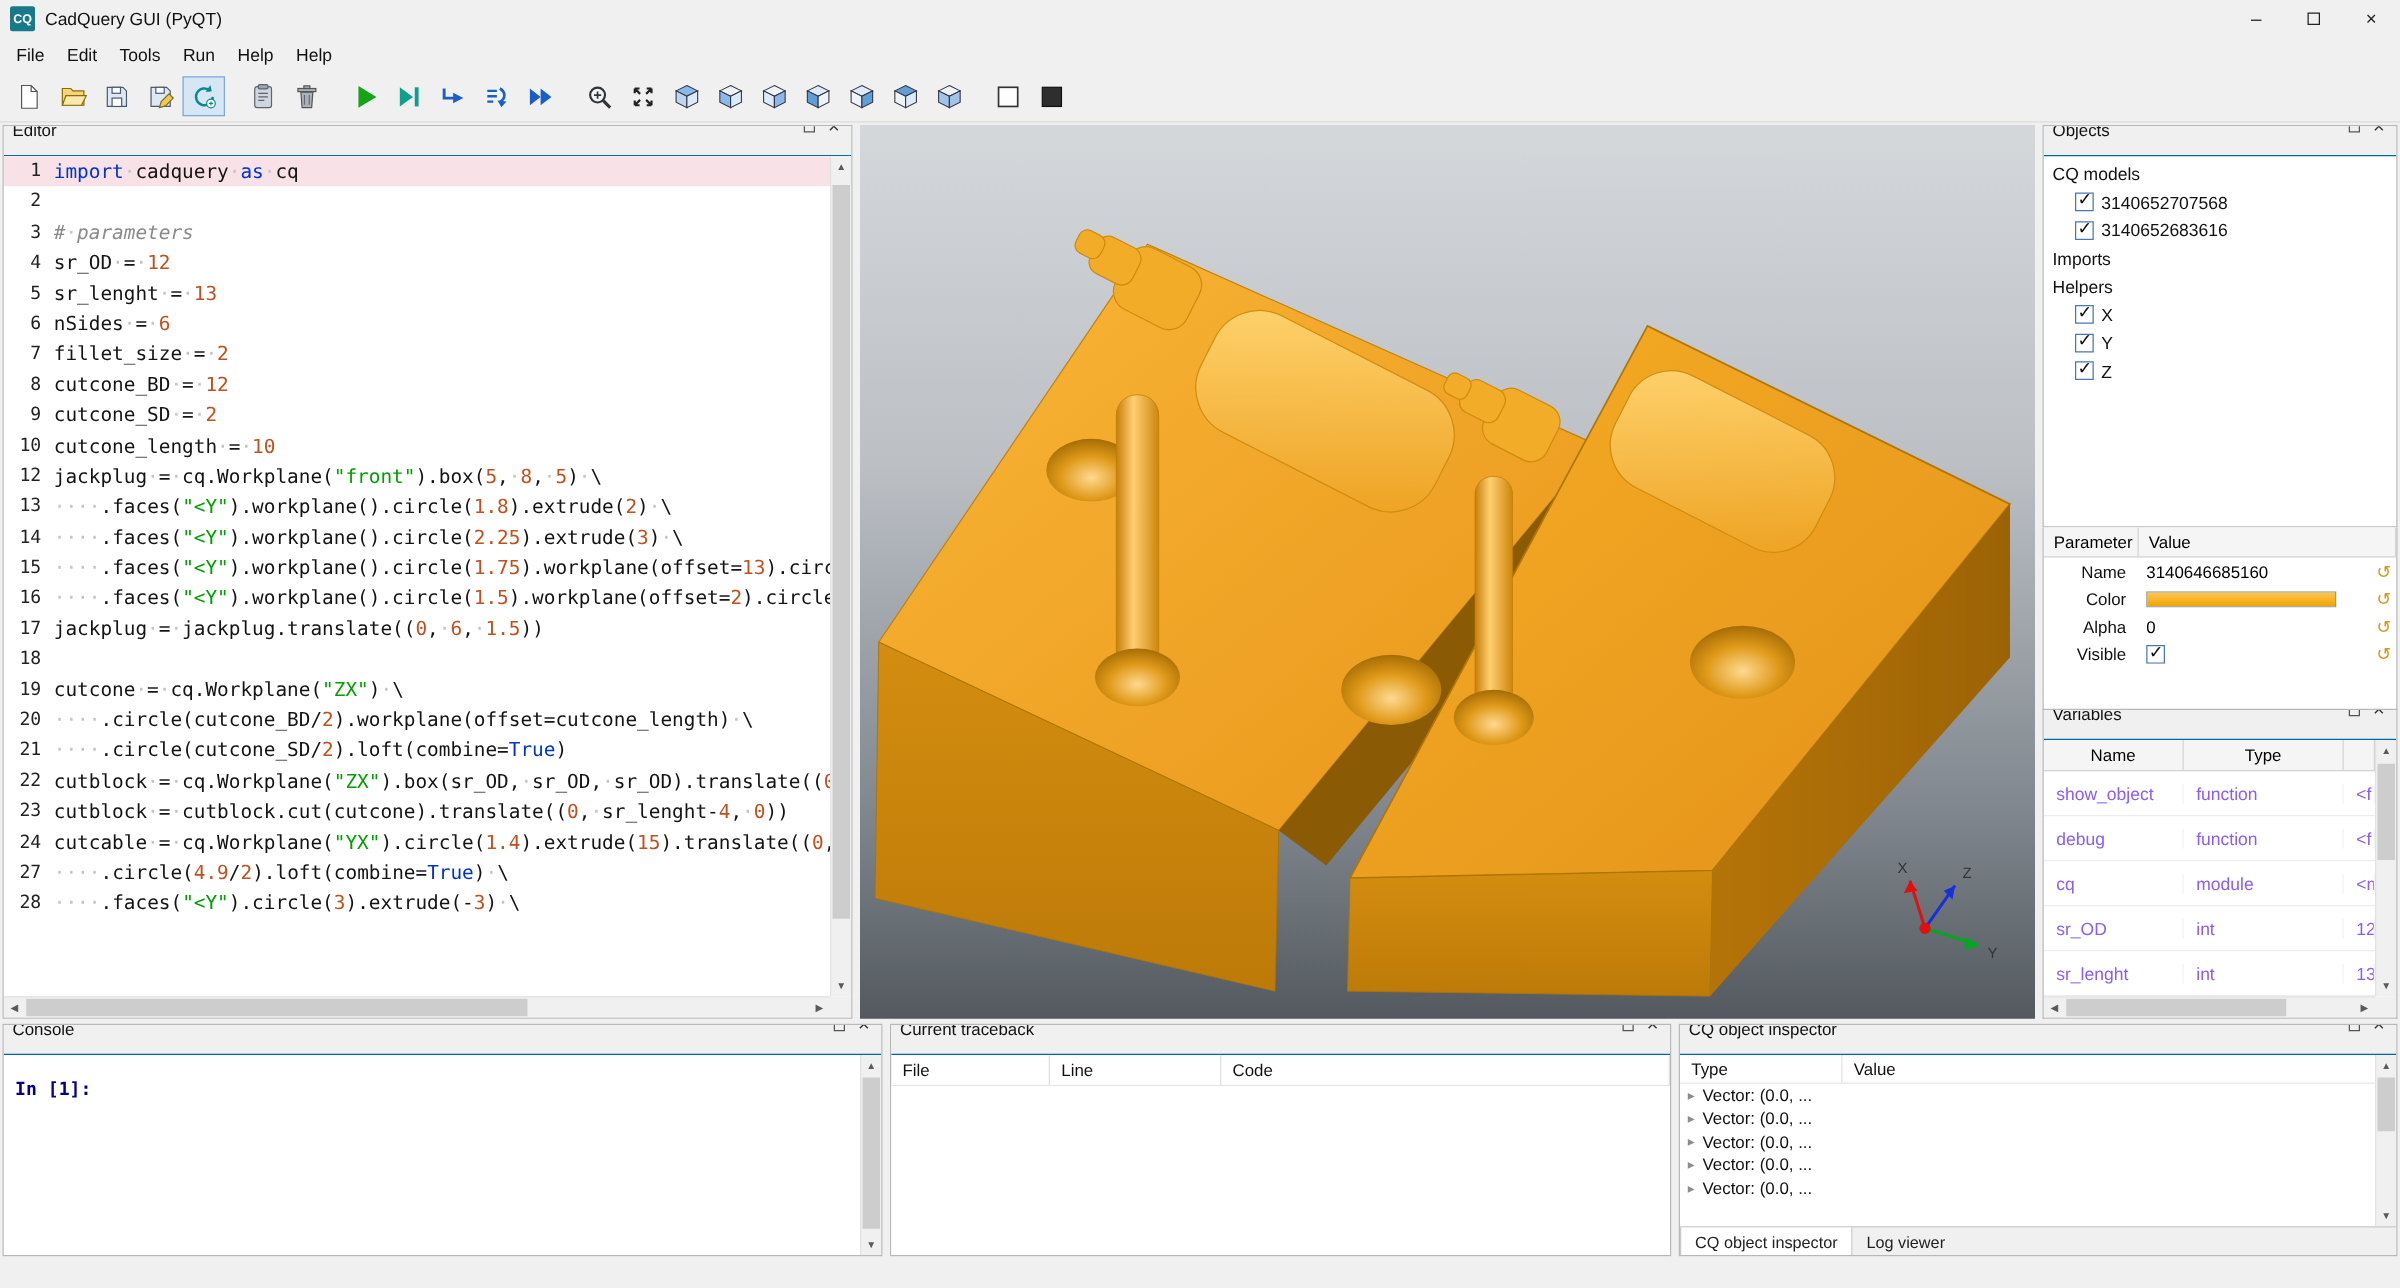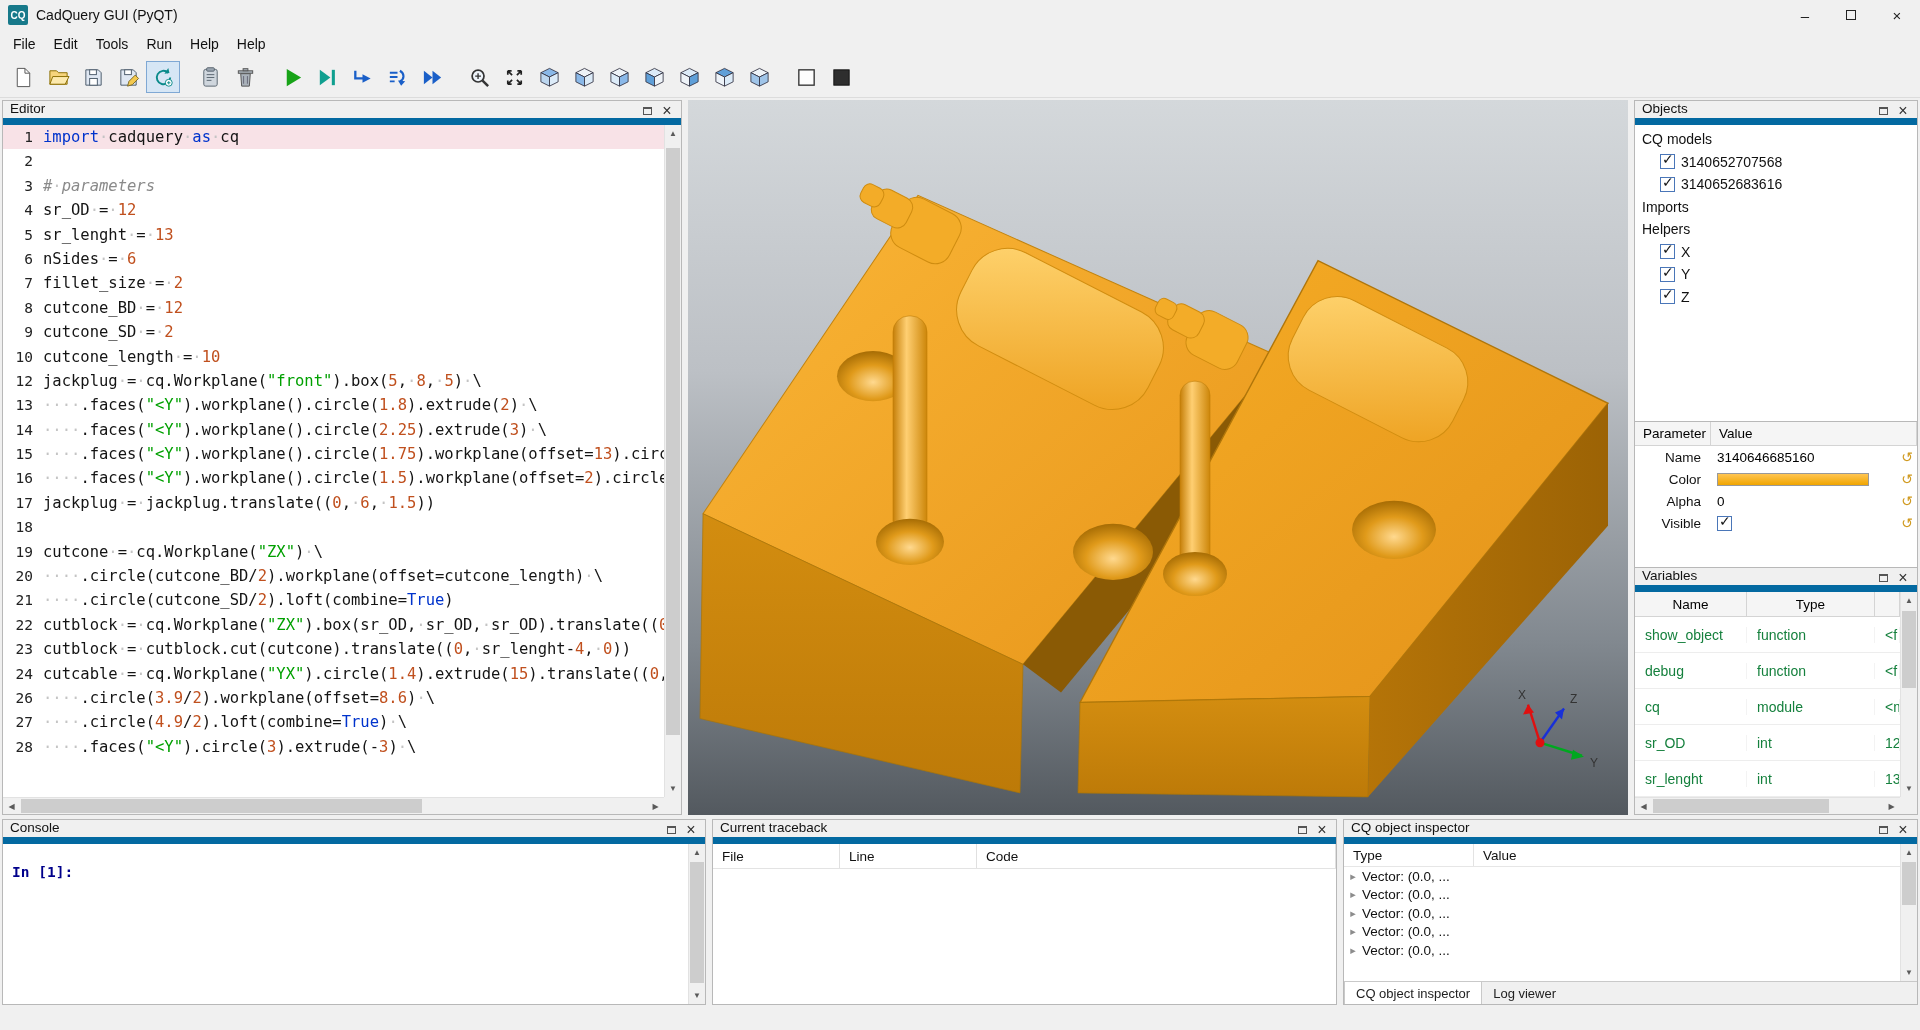--- a/index.html
+++ b/index.html
@@ -20,21 +20,21 @@
 .toolbar{height:41px;flex:0 0 41px;display:flex;align-items:center;padding-left:6px;background:#f0f0f0;border-bottom:1px solid #dcdcdc}
 .tb{width:34px;height:32px;border:1px solid transparent;background:transparent;display:flex;align-items:center;justify-content:center;margin-right:1px}
 .tb.gap{margin-left:12px}
 .tb.checked{background:#d6e6f5;border-color:#7fa8d4}
 .tb svg{width:23px;height:23px}
 .tb .ic{display:flex}
 
 
 .main{flex:0 0 714px;display:flex;padding:2px 2px 0 2px;gap:6px}
 .panel{border:1px solid #b8b8b8;background:#fff;display:flex;flex-direction:column;overflow:hidden}
-.panel-head{height:24px;flex:0 0 24px;background:#f0f0f0;border-bottom:7px solid #0369a1;display:flex;align-items:flex-start;padding:0 4px 12px 7px;font-size:13.5px;color:#111}
+.panel-head{height:24px;flex:0 0 24px;background:#f0f0f0;border-bottom:1px solid #0369a1;display:flex;align-items:flex-end;padding:0 4px 12px 7px;font-size:13.5px;color:#111}
 .panel-head .spacer{flex:1}
 .ph-btn{width:20px;height:20px;display:flex;align-items:center;justify-content:center}
 .float-glyph{width:9px;height:8px;border:1px solid #555;border-top:2px solid #555;display:inline-block}
 .close-glyph{font-size:16px;line-height:1;color:#333}
 
 
 .sb-v{flex:0 0 17px;background:#f0f0f0;display:flex;flex-direction:column;border-left:1px solid #e2e2e2}
 .sb-h{height:17px;flex:0 0 17px;background:#f0f0f0;display:flex;border-top:1px solid #e2e2e2}
 .sb-btn{flex:0 0 17px;display:flex;align-items:center;justify-content:center;font-size:8px;color:#5a5a5a}
 .sb-track{flex:1;position:relative}
@@ -73,21 +73,21 @@
 .pname{width:76px;text-align:right;padding-right:10px;color:#111}
 .pval{flex:1;padding-left:6px;display:flex;align-items:center;overflow:hidden}
 .swatch{width:152px;height:13px;border:1px solid #999;background:linear-gradient(180deg,#ffc552,#e89207)}
 .reset{width:20px;text-align:center;color:#d09a20;font-size:14px}
 .variables-panel{flex:1;border-top:none}
 .vars-body{flex:1;display:flex;overflow:hidden}
 .vars-table{flex:1;overflow:hidden}
 .v-head{display:flex;height:25px;background:#f5f5f5;border-bottom:1px solid #d4d4d4;font-size:13.5px}
 .v-head span{display:flex;align-items:center;justify-content:center;border-right:1px solid #d4d4d4}
 .v-col1{width:112px}.v-col2{width:128px}.v-col3{flex:1}
-.vrow{display:flex;height:36px;align-items:center;font-size:14px;border-bottom:1px solid #ededed;color:#15803d}
+.vrow{display:flex;height:36px;align-items:center;font-size:14px;border-bottom:1px solid #ededed;color:#8b5cf6}
 .vrow span{padding-left:10px;overflow:hidden;white-space:nowrap;border-right:1px solid #f3f3f3}
 
 
 .bottom{flex:0 0 190px;display:flex;gap:6px;padding:4px 2px 0 2px}
 .console-panel{width:704px;flex:0 0 704px}
 .console-body{flex:1;display:flex;overflow:hidden}
 .console-text{flex:1;padding:20px 9px;font-family:"DejaVu Sans Mono",monospace;font-size:14.5px;color:#00008b;font-weight:bold}
 .traceback-panel{width:625px;flex:0 0 625px}
 .tb-head-row{display:flex;height:25px;border-bottom:1px solid #e3e3e3;font-size:13.5px;color:#111}
 .tb-head-row span{display:flex;align-items:center;padding-left:9px;border-right:1px solid #e0e0e0}
@@ -361,21 +361,20 @@
             <div class="code-row"><span class="ln">15</span><span class="code-text"><span class="ws">·</span><span class="ws">·</span><span class="ws">·</span><span class="ws">·</span><span>.faces(</span><span class="str">"&lt;Y"</span><span>).workplane().circle(</span><span class="num">1.75</span><span>).workplane(offset=</span><span class="num">13</span><span>).circle(</span></span></div>
             <div class="code-row"><span class="ln">16</span><span class="code-text"><span class="ws">·</span><span class="ws">·</span><span class="ws">·</span><span class="ws">·</span><span>.faces(</span><span class="str">"&lt;Y"</span><span>).workplane().circle(</span><span class="num">1.5</span><span>).workplane(offset=</span><span class="num">2</span><span>).circle(</span></span></div>
             <div class="code-row"><span class="ln">17</span><span class="code-text"><span>jackplug</span><span class="ws">·</span><span>=</span><span class="ws">·</span><span>jackplug.translate((</span><span class="num">0</span><span>,</span><span class="ws">·</span><span class="num">6</span><span>,</span><span class="ws">·</span><span class="num">1.5</span><span>))</span></span></div>
             <div class="code-row"><span class="ln">18</span><span class="code-text"></span></div>
             <div class="code-row"><span class="ln">19</span><span class="code-text"><span>cutcone</span><span class="ws">·</span><span>=</span><span class="ws">·</span><span>cq.Workplane(</span><span class="str">"ZX"</span><span>)</span><span class="ws">·</span><span>\</span></span></div>
             <div class="code-row"><span class="ln">20</span><span class="code-text"><span class="ws">·</span><span class="ws">·</span><span class="ws">·</span><span class="ws">·</span><span>.circle(cutcone_BD/</span><span class="num">2</span><span>).workplane(offset=cutcone_length)</span><span class="ws">·</span><span>\</span></span></div>
             <div class="code-row"><span class="ln">21</span><span class="code-text"><span class="ws">·</span><span class="ws">·</span><span class="ws">·</span><span class="ws">·</span><span>.circle(cutcone_SD/</span><span class="num">2</span><span>).loft(combine=</span><span class="kw">True</span><span>)</span></span></div>
             <div class="code-row"><span class="ln">22</span><span class="code-text"><span>cutblock</span><span class="ws">·</span><span>=</span><span class="ws">·</span><span>cq.Workplane(</span><span class="str">"ZX"</span><span>).box(sr_OD,</span><span class="ws">·</span><span>sr_OD,</span><span class="ws">·</span><span>sr_OD).translate((</span><span class="num">0</span></span></div>
             <div class="code-row"><span class="ln">23</span><span class="code-text"><span>cutblock</span><span class="ws">·</span><span>=</span><span class="ws">·</span><span>cutblock.cut(cutcone).translate((</span><span class="num">0</span><span>,</span><span class="ws">·</span><span>sr_lenght-</span><span class="num">4</span><span>,</span><span class="ws">·</span><span class="num">0</span><span>))</span></span></div>
             <div class="code-row"><span class="ln">24</span><span class="code-text"><span>cutcable</span><span class="ws">·</span><span>=</span><span class="ws">·</span><span>cq.Workplane(</span><span class="str">"YX"</span><span>).circle(</span><span class="num">1.4</span><span>).extrude(</span><span class="num">15</span><span>).translate((</span><span class="num">0</span><span>,</span></span></div>
-            <div class="code-row"><span class="ln">26</span><span class="code-text"><span class="ws">·</span><span class="ws">·</span><span class="ws">·</span><span class="ws">·</span><span>.circle(</span><span class="num">3.9</span><span>/</span><span class="num">2</span><span>).workplane(offset=</span><span class="num">8.6</span><span>)</span><span class="ws">·</span><span>\</span></span></div>
             <div class="code-row"><span class="ln">27</span><span class="code-text"><span class="ws">·</span><span class="ws">·</span><span class="ws">·</span><span class="ws">·</span><span>.circle(</span><span class="num">4.9</span><span>/</span><span class="num">2</span><span>).loft(combine=</span><span class="kw">True</span><span>)</span><span class="ws">·</span><span>\</span></span></div>
             <div class="code-row"><span class="ln">28</span><span class="code-text"><span class="ws">·</span><span class="ws">·</span><span class="ws">·</span><span class="ws">·</span><span>.faces(</span><span class="str">"&lt;Y"</span><span>).circle(</span><span class="num">3</span><span>).extrude(-</span><span class="num">3</span><span>)</span><span class="ws">·</span><span>\</span></span></div>
           </div>
         <div class="sb-v">
           <div class="sb-btn">▲</div>
           <div class="sb-track">
               <div class="sb-thumb" style="top:1%;height:92%"></div>
             </div>
           <div class="sb-btn">▼</div>
         </div>

